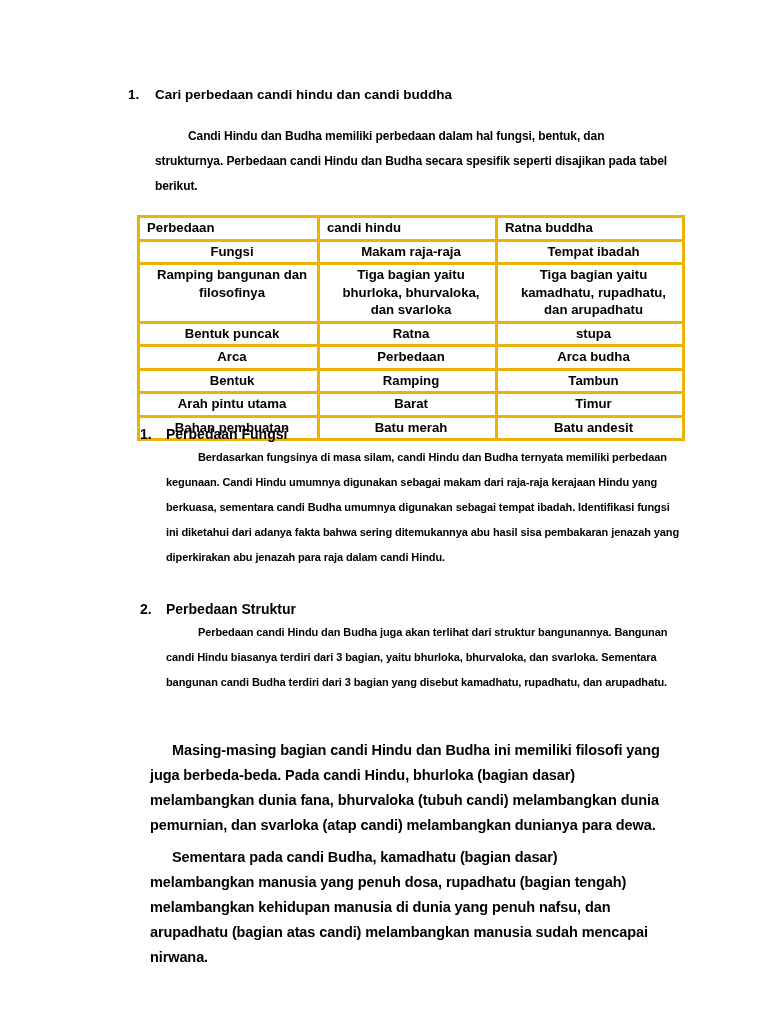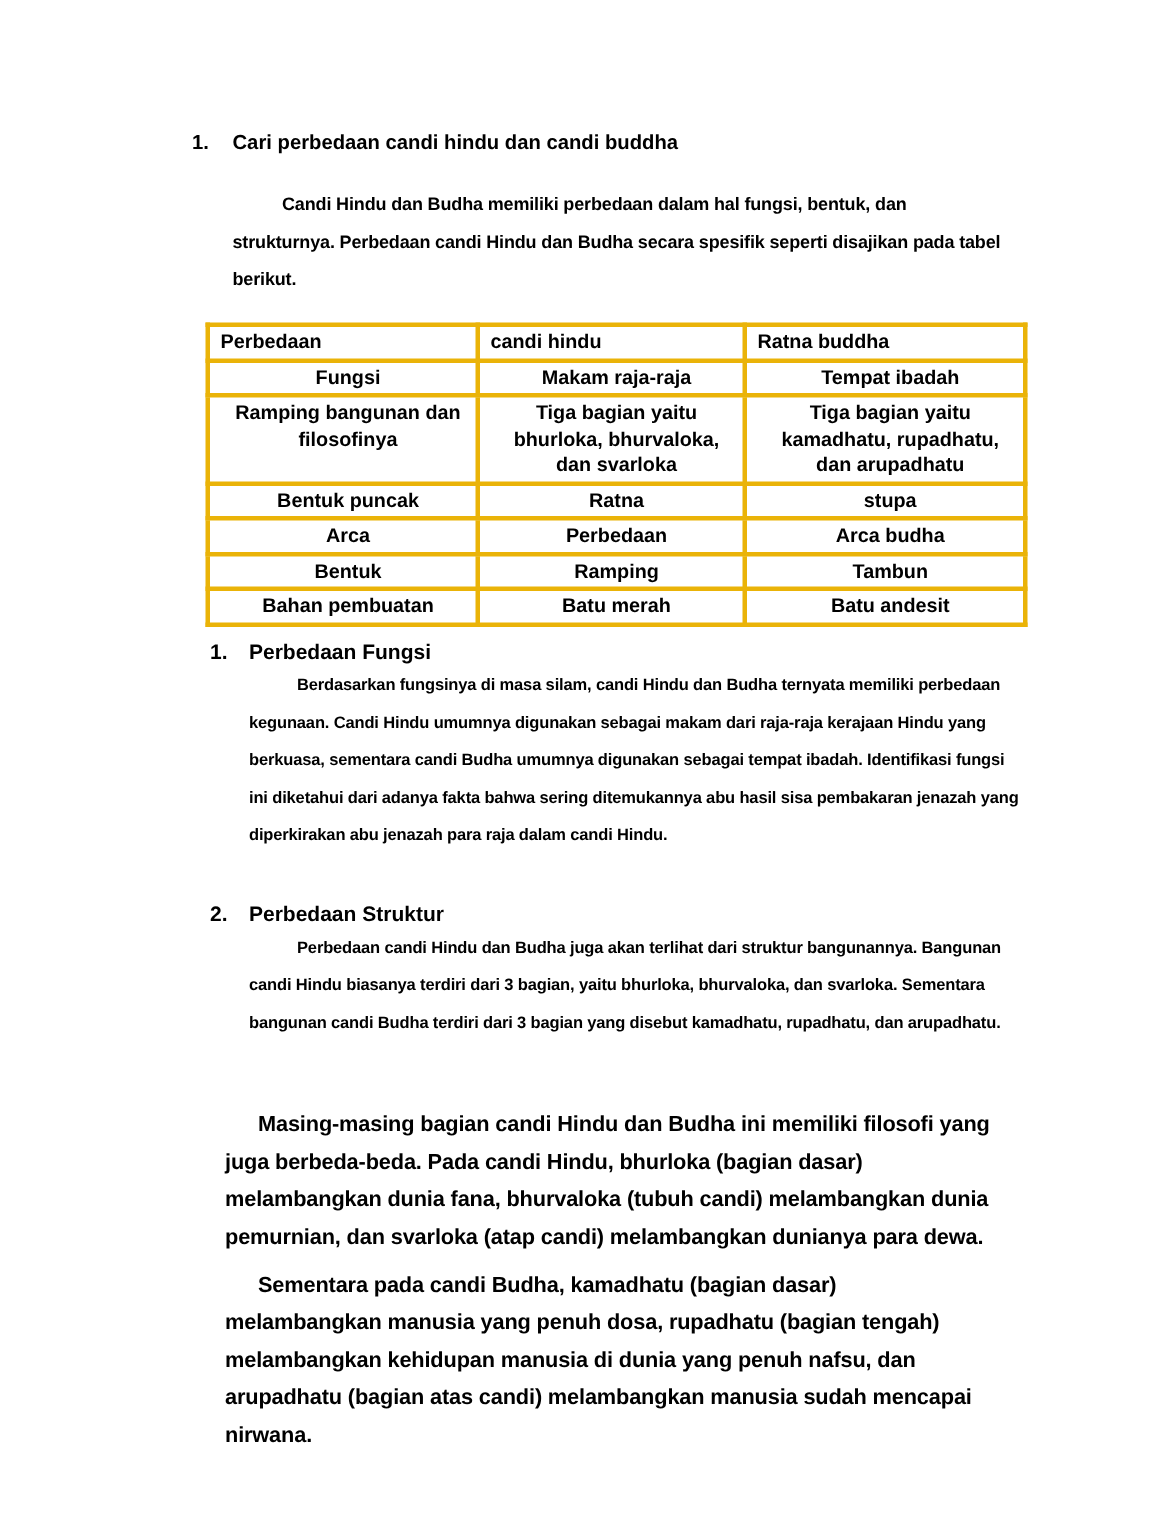--- a/index.html
+++ b/index.html
@@ -212,20 +212,31 @@
             </td>
             <td>
               <span class="cell-line">Ramping</span>
             </td>
             <td>
               <span class="cell-line">Tambun</span>
             </td>
           </tr>
           <tr>
             <td>
+              <span class="cell-line">Arah pintu utama</span>
+            </td>
+            <td>
+              <span class="cell-line">Barat</span>
+            </td>
+            <td>
+              <span class="cell-line">Timur</span>
+            </td>
+          </tr>
+          <tr>
+            <td>
               <span class="cell-line">Bahan pembuatan</span>
             </td>
             <td>
               <span class="cell-line">Batu merah</span>
             </td>
             <td>
               <span class="cell-line">Batu andesit</span>
             </td>
           </tr>
         </tbody>

